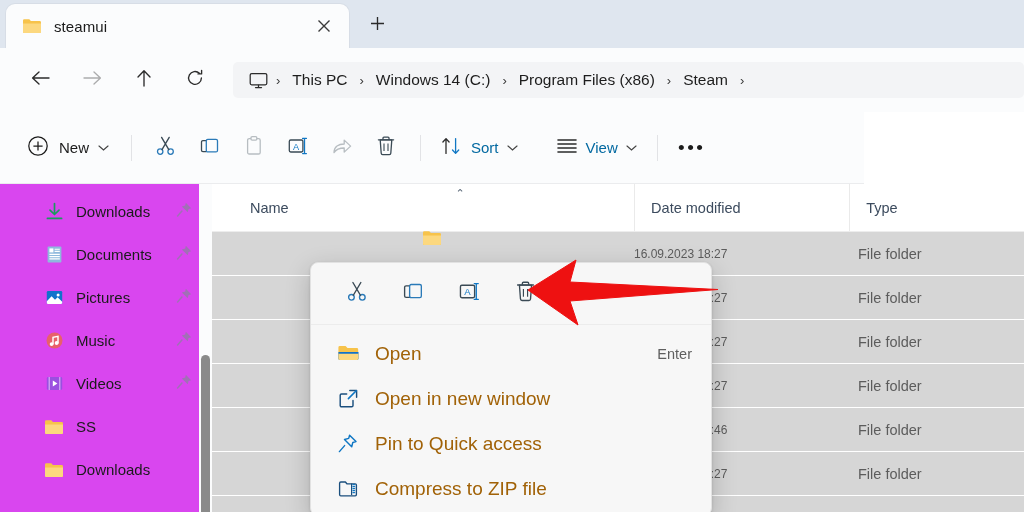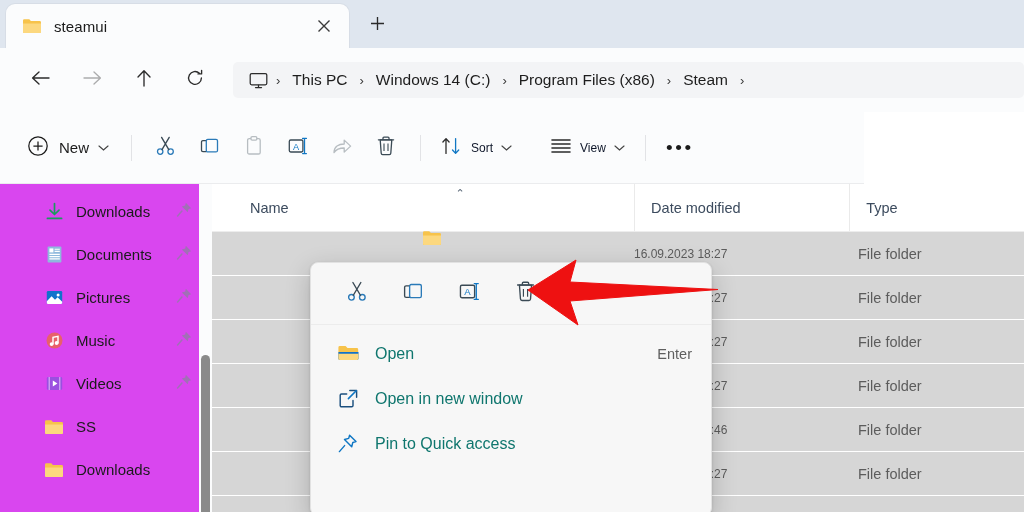--- a/index.html
+++ b/index.html
@@ -80,21 +80,21 @@
   .vdiv { width:1px; height:26px; background:#e2e3e6; margin:0 12px; flex:none; }
   .cbtn {
     width:44px; height:40px; border-radius:6px; display:flex;
     align-items:center; justify-content:center; flex:none;
   }
   .cbtn.dim { opacity:.35; }
   .cbtn-wide {
     display:flex; align-items:center; height:40px; border-radius:6px;
     padding:0 8px; gap:8px; flex:none;
   }
-  .cbtn-wide .lbl { font-size:12px; color:#0f172a; }
+  .cbtn-wide .lbl { font-size:15px; color:#0369a1; }
   .dots { letter-spacing:2.5px; font-size:19px; color:#1b1b1b; line-height:1; }
 
   
   .sidebar {
     position:absolute; left:0; top:184px; width:211px; height:328px;
     background:#d946ef; overflow:hidden;
   }
   .snav { position:relative; padding-top:6px; }
   .sitem {
     height:43px; display:flex; align-items:center;
@@ -162,21 +162,21 @@
     width:56px; height:44px; border-radius:6px; display:flex;
     align-items:center; justify-content:center; flex:none;
   }
   .ctxlist { padding-top:6px; }
   .ctxitem {
     height:45px; display:flex; align-items:center; padding:0 14px 0 20px;
     border-radius:6px; margin:0 5px;
   }
   .ctxitem .ic { width:24px; margin-right:15px; flex:none;
                  display:flex; align-items:center; justify-content:center; }
-  .ctxitem .lbl { font-size:16px; color:#0f766e; flex:1; white-space:nowrap; }
+  .ctxitem .lbl { font-size:19px; color:#a16207; flex:1; white-space:nowrap; }
   .ctxitem .accel { font-size:14.5px; color:#5f5f5f; }
 
   
   .arrow { position:absolute; left:512px; top:256px; width:210px; height:72px; }
 </style>
 </head>
 <body>
 
 <div id="app">
 
@@ -615,20 +615,30 @@
         </div>
         <div class="ctxitem">
           <span class="ic">
             <svg width="22" height="21" viewBox="0 0 22 21">
               <path d="M12.6 2.2 19 8.6l-3.2.9-1.1 4.2-7.2-7.2 4.2-1.1Z" stroke="#1077c4" stroke-width="1.45" fill="none" stroke-linejoin="round"></path>
               <path d="M7.6 12.6 2.4 18.6" stroke="#1077c4" stroke-width="1.45" stroke-linecap="round"></path>
             </svg>
           </span>
           <span class="lbl">Pin to Quick access</span>
         </div>
+        <div class="ctxitem">
+          <span class="ic">
+            <svg width="21" height="20" viewBox="0 0 21 20">
+              <path d="M1.6 4.2a1.2 1.2 0 0 1 1.2-1.2h4.6l1.5 1.8h8.3a1.2 1.2 0 0 1 1.2 1.2v9.6a1.2 1.2 0 0 1-1.2 1.2H2.8a1.2 1.2 0 0 1-1.2-1.2Z" stroke="#1b4f7e" stroke-width="1.35" fill="none" stroke-linejoin="round"></path>
+              <path d="M13.6 4.6v11.4" stroke="#1b4f7e" stroke-width="1.2"></path>
+              <path d="M15 5.6h1.6M15 7.6h1.6M15 9.6h1.6M15 11.6h1.6M15 13.6h1.6" stroke="#1077c4" stroke-width="1.3" stroke-linecap="round"></path>
+            </svg>
+          </span>
+          <span class="lbl">Compress to ZIP file</span>
+        </div>
       </div>
   </div>
 
   <div class="arrow">
     <svg width="210" height="72" viewBox="0 0 210 72">
       <path d="M16 34 L64 4 L58 26 L206 33.5 L58 45 L66 69 Z" fill="#ee1111" stroke="#ee1111" stroke-width="1" stroke-linejoin="round"></path>
     </svg>
   </div>
 
 </div>

